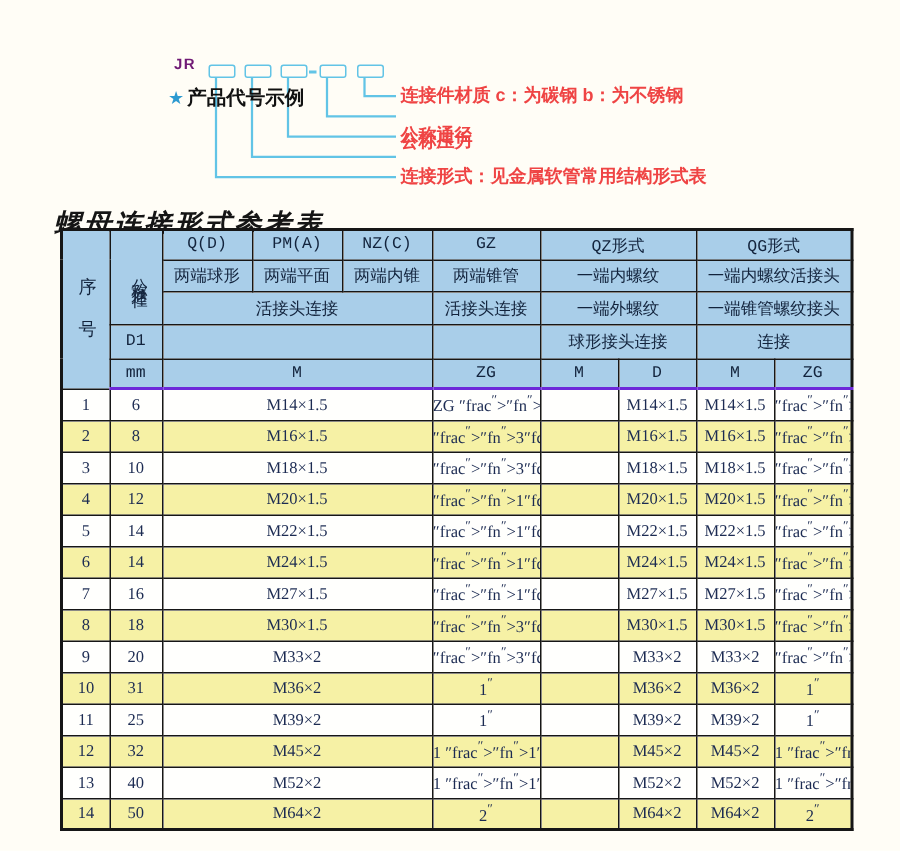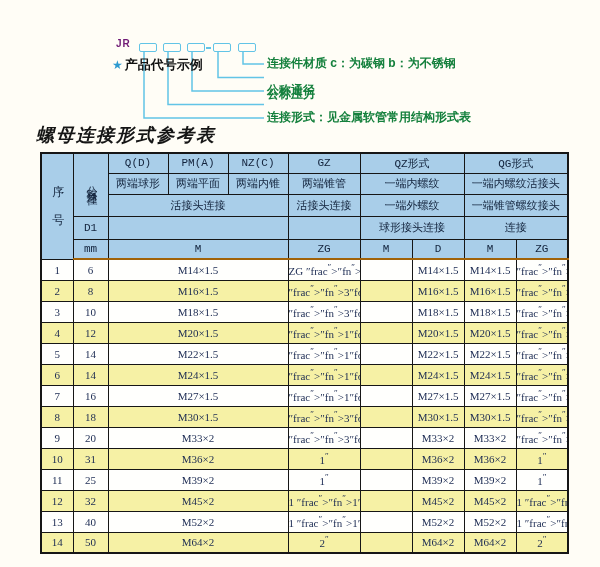--- a/index.html
+++ b/index.html
@@ -26,25 +26,25 @@
     position:absolute;top:43px;width:16px;height:7px;
     border:1.5px solid #62c4e6;border-radius:2px;background:#fffdf6;
   }
   .code-dash{
     position:absolute;top:47px;width:5px;height:2px;background:#62c4e6;
   }
   #connector-svg{position:absolute;left:0;top:0;}
   .diag-label{
     position:absolute;left:267px;height:13px;line-height:13px;
     font-family:"Liberation Sans","DejaVu Sans",sans-serif;
-    font-weight:bold;font-size:12px;color:#15803d;white-space:nowrap;
+    font-weight:bold;font-size:12px;color:#ef4444;white-space:nowrap;
   }
   
   #table-title{
-    position:absolute;left:36px;top:123px;
+    position:absolute;left:36px;top:137px;
     font-family:"DejaVu Serif","Liberation Serif",serif;
     font-weight:bold;font-style:italic;font-size:18px;color:#151515;
     letter-spacing:2px;
   }
   
   #ref-table{
     position:absolute;left:40px;top:152px;
     border-collapse:collapse;table-layout:fixed;width:527px;
     font-size:11px;
   }
@@ -52,21 +52,21 @@
     border:1px solid #161616;padding:0;text-align:center;vertical-align:middle;
     font-weight:normal;overflow:hidden;white-space:nowrap;
   }
   #ref-table{border:2px solid #161616;}
   #ref-table thead th{background:#a9cee9;color:#12233c;font-family:Liberation Mono, monospace;}
   #ref-table thead tr:nth-child(1){height:20px;}
   #ref-table thead tr:nth-child(2){height:21px;}
   #ref-table thead tr:nth-child(3){height:22px;}
   #ref-table thead tr:nth-child(4){height:23px;}
   #ref-table thead tr:nth-child(5){height:20px;}
-  #ref-table thead tr:nth-child(5) th{border-bottom:2px solid #a16207;}
+  #ref-table thead tr:nth-child(5) th{border-bottom:2px solid #6d28d9;}
   #ref-table tbody tr{height:21px;}
   #ref-table tbody tr.band-white td{background:#fffffd;}
   #ref-table tbody tr.band-yellow td{background:#f6f1a5;}
   .vert{
     writing-mode:vertical-rl;text-orientation:upright;
     display:inline-block;line-height:1;
   }
   .vert-seq{letter-spacing:30px;font-size:12px;}
   .vert-dn{letter-spacing:3px;font-size:11px;}
   .inch{font-size:9px;vertical-align:5px;line-height:1;}

